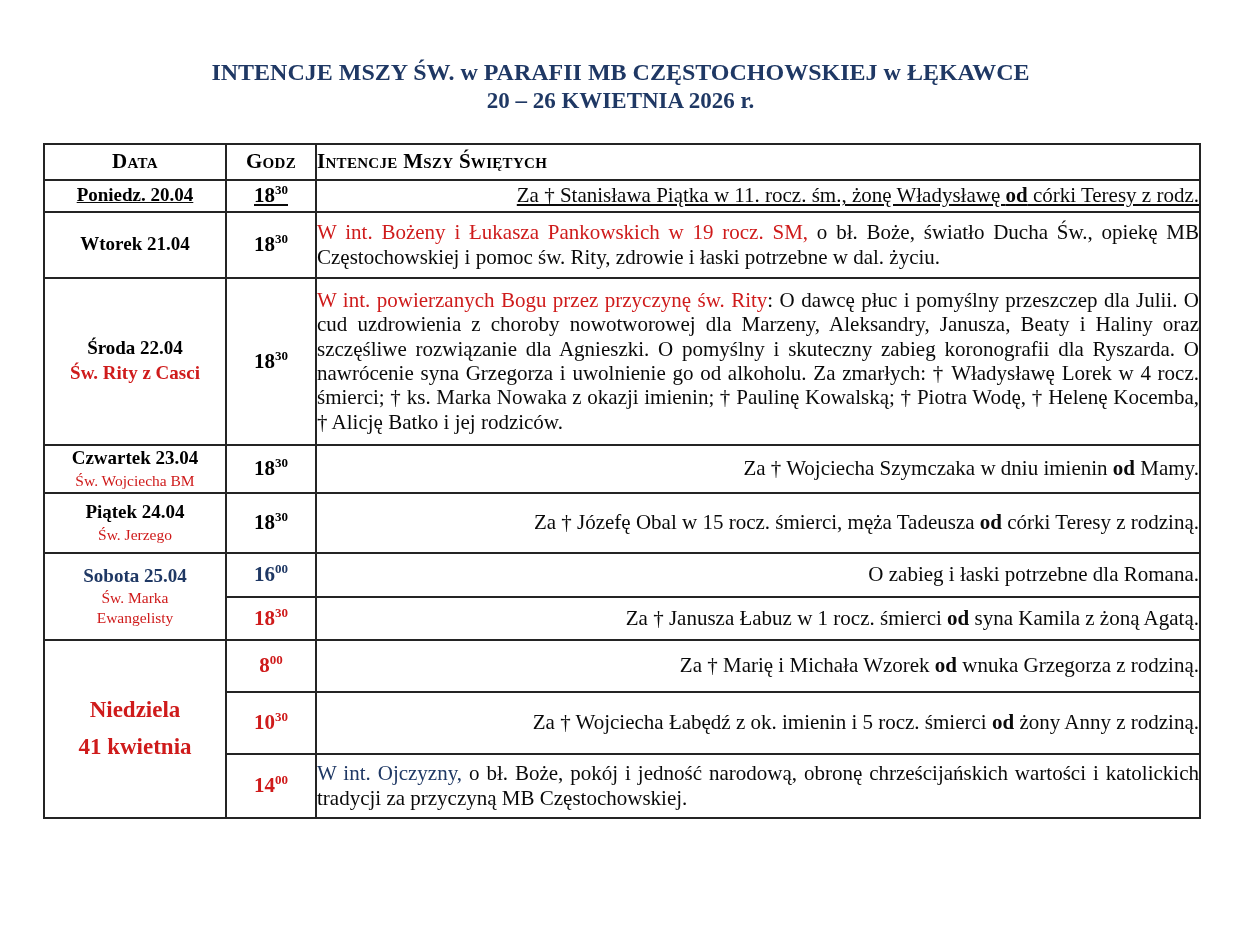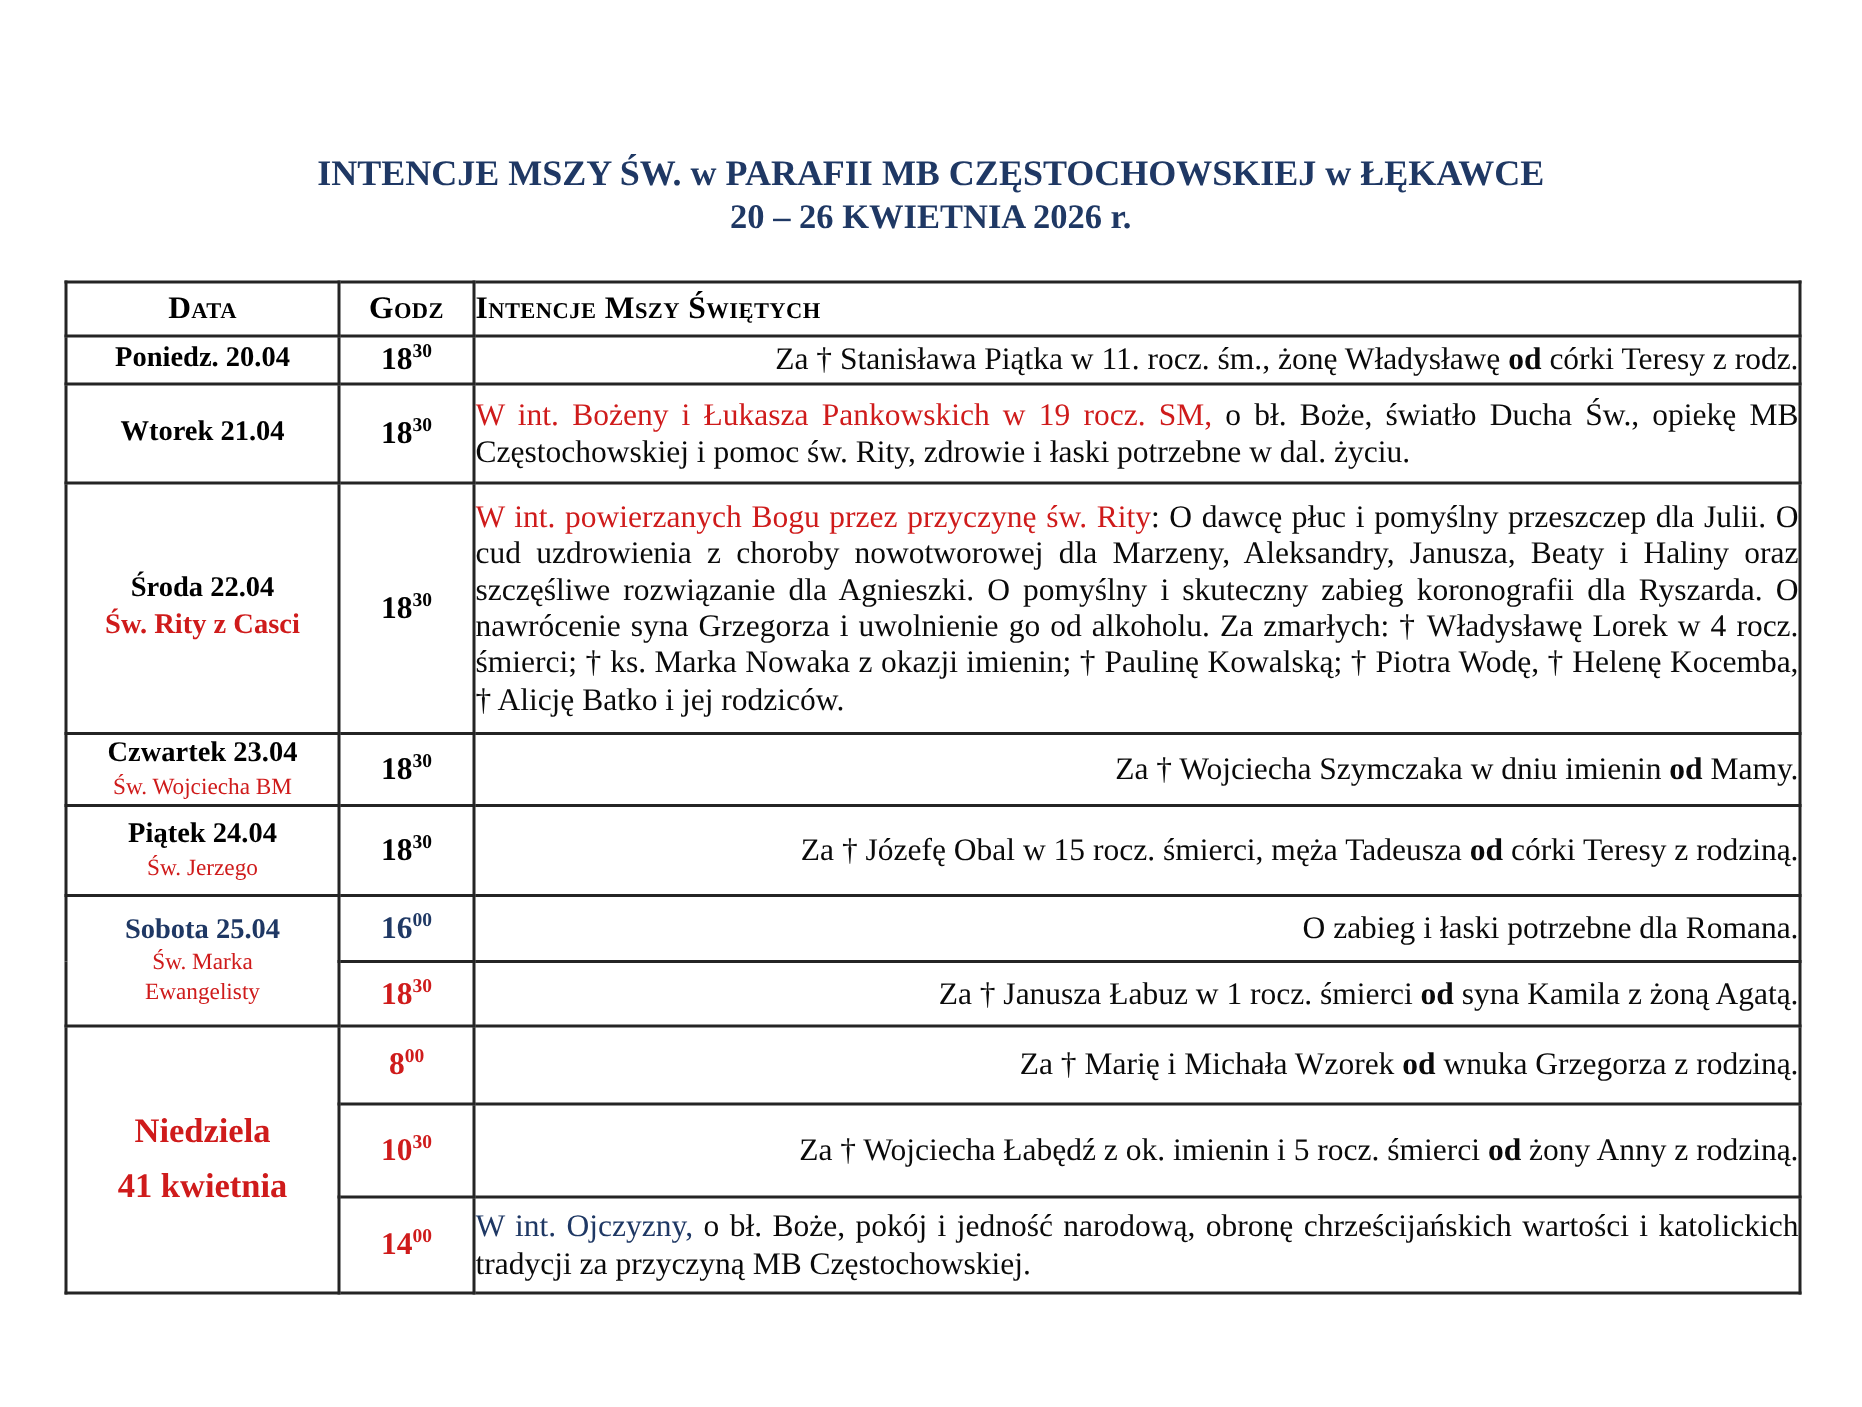--- a/index.html
+++ b/index.html
@@ -9,21 +9,21 @@
     --border:#242424;
   }
   *{box-sizing:border-box;}
   html,body{margin:0;padding:0;}
   body{
     width:1241px;height:938px;
     background:#ffffff;
     font-family:"Liberation Serif","DejaVu Serif",serif;
     color:var(--ink);
   }
-  .page{padding-top:58px;margin-top:44px;}
+  .page{padding-top:58px;}
 
   
   .doc-title{text-align:center;color:var(--navy);font-weight:bold;}
   .doc-title .t1{font-size:24px;line-height:1.2;}
   .doc-title .t2{font-size:23px;line-height:1.25;}
 
   
   .table-wrap{margin:27px 0 0 43px;}
   table.mass{
     border-collapse:collapse;
@@ -32,21 +32,21 @@
   }
   col.c-data{width:182px;}
   col.c-godz{width:90px;}
   col.c-int{width:884px;}
   table.mass th, table.mass td{
     border:2px solid var(--border);
     padding:0;
     vertical-align:middle;
   }
   tr.rh {height:36px;}
-  tr.r1 {height:32px;}
+  tr.r1 {height:32px;text-decoration:underline;}
   tr.r2 {height:66px;}
   tr.r3 {height:167px;}
   tr.r4 {height:48px;}
   tr.r5 {height:60px;}
   tr.r6a{height:44px;}
   tr.r6b{height:43px;}
   tr.r7a{height:52px;}
   tr.r7b{height:62px;}
   tr.r7c{height:64px;}
 

